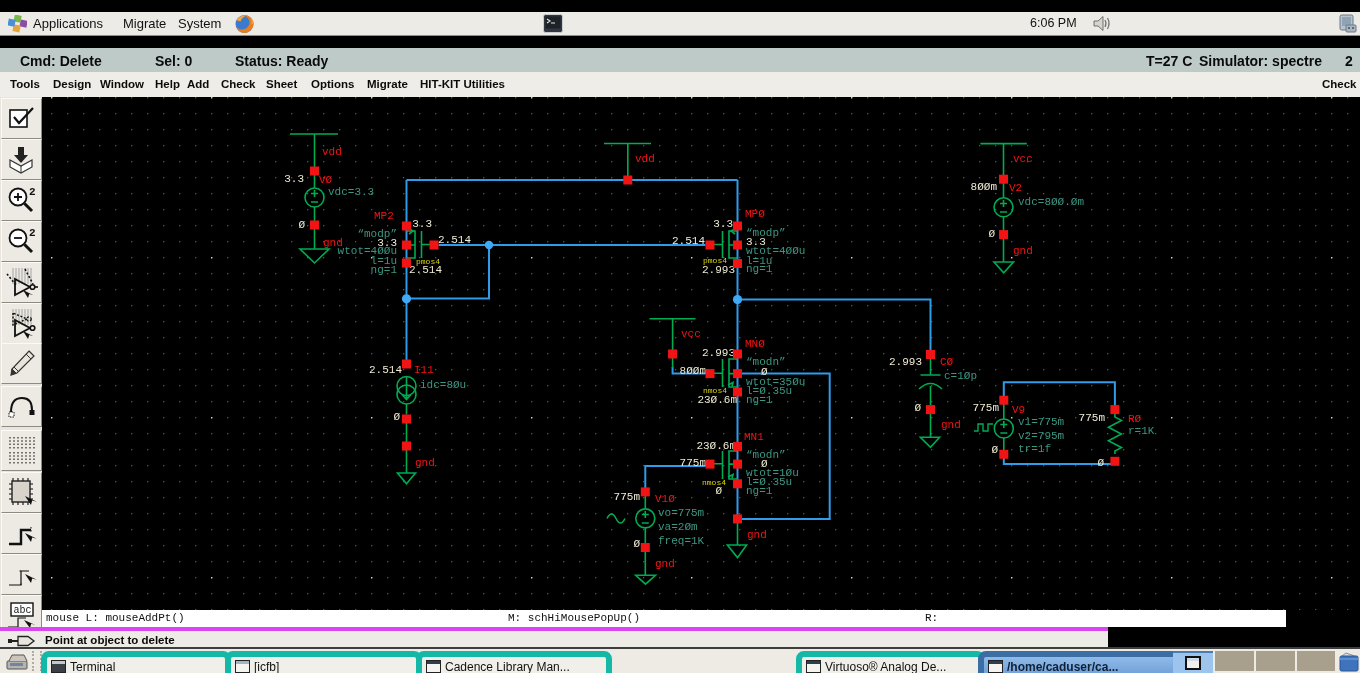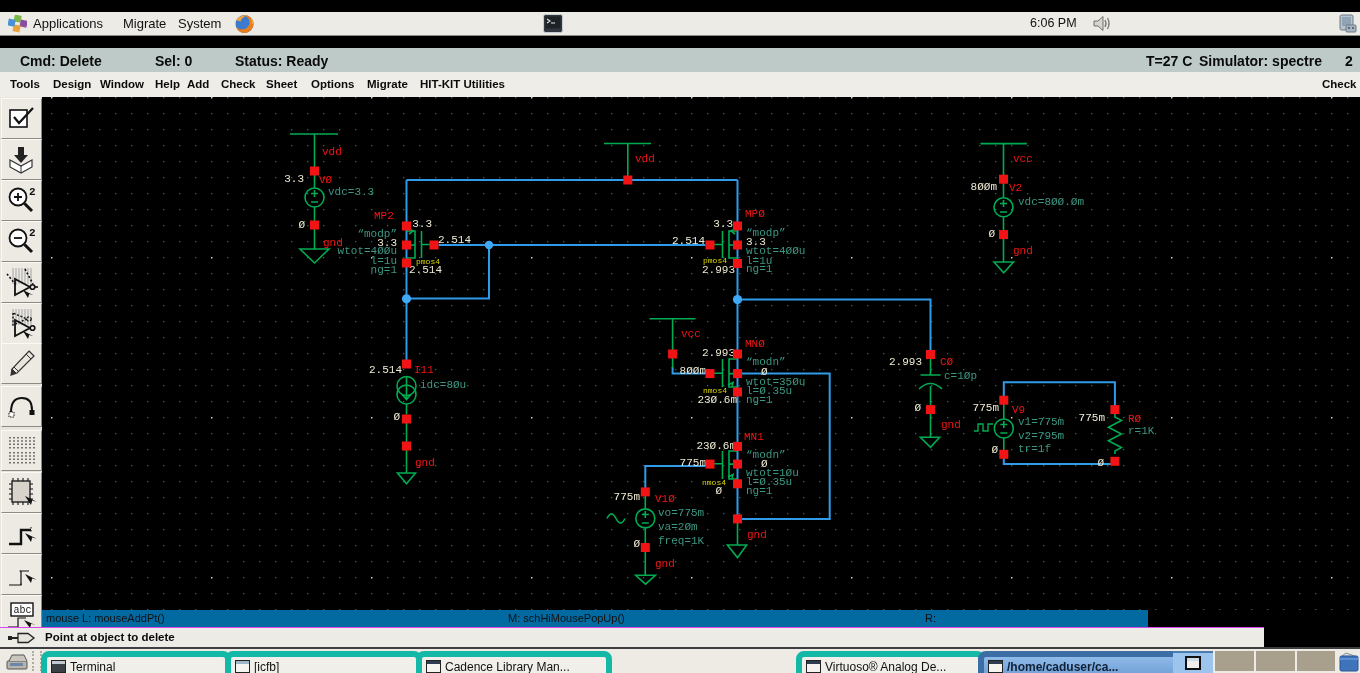--- a/index.html
+++ b/index.html
@@ -19,23 +19,23 @@
 
 #mbar{left:0;top:72px;width:1360px;height:25px;background:#efede7;}
 .mitm{position:absolute;top:6px;font-weight:bold;font-size:11.5px;color:#0a0a0a;}
 
 #tcol{left:0;top:97px;width:42px;height:530px;background:#e8e5de;}
 .tbn{position:absolute;left:1px;width:39px;height:39px;background:#edeae3;border:1px solid;border-color:#fbfaf7 #8d8a82 #8d8a82 #fbfaf7;}
 .tbn svg{position:absolute;left:3px;top:3px;}
 
 #cnv{left:42px;top:97px;width:1190px;height:513px;background:#000;}
 
-#row1{left:42px;top:610px;width:1106px;height:17px;background:#0369a1;font-family:Liberation Sans, sans-serif;font-size:11px;color:#111;}
+#row1{left:42px;top:610px;width:1244px;height:17px;background:#ffffff;font-family:Liberation Mono, monospace;font-size:11px;color:#111;}
 #row1 span{position:absolute;top:2px;}
-#row2{left:0;top:627px;width:1264px;height:20px;background:#edebe5;border-top:1px solid #d946ef;}
+#row2{left:0;top:627px;width:1108px;height:20px;background:#edebe5;border-top:4px solid #d946ef;}
 #row2 b{position:absolute;left:45px;top:3px;font-size:11.5px;color:#0a0a0a;}
 #row3{left:0;top:647px;width:1360px;height:26px;background:#eeebe5;border-top:2px solid #3c3e40;}
 .wbtn{position:absolute;top:2px;height:19px;background:#f1efe9;border:6px solid #14b8a6;border-radius:8px;font-size:12px;color:#111;}
 .wbtn .lbl{position:absolute;left:23px;top:3px;white-space:nowrap;}
 .wicon{position:absolute;left:4px;top:3px;width:13px;height:11px;background:#f5f4f0;border:1.5px solid #222;}
 .wicon i{position:absolute;left:0;top:0;width:13px;height:3px;background:#9db6c8;display:block;}
 </style>
 </head>
 <body>
 <div id="root">

